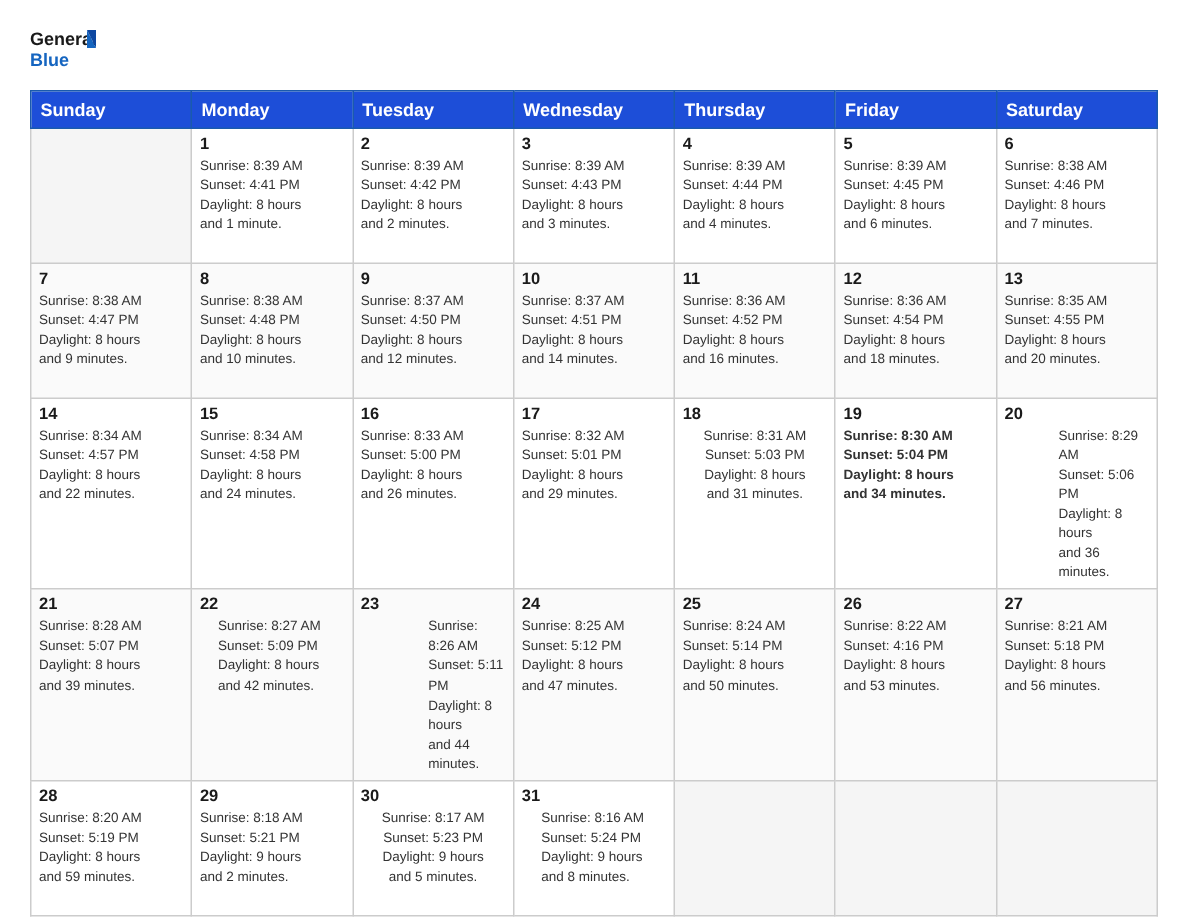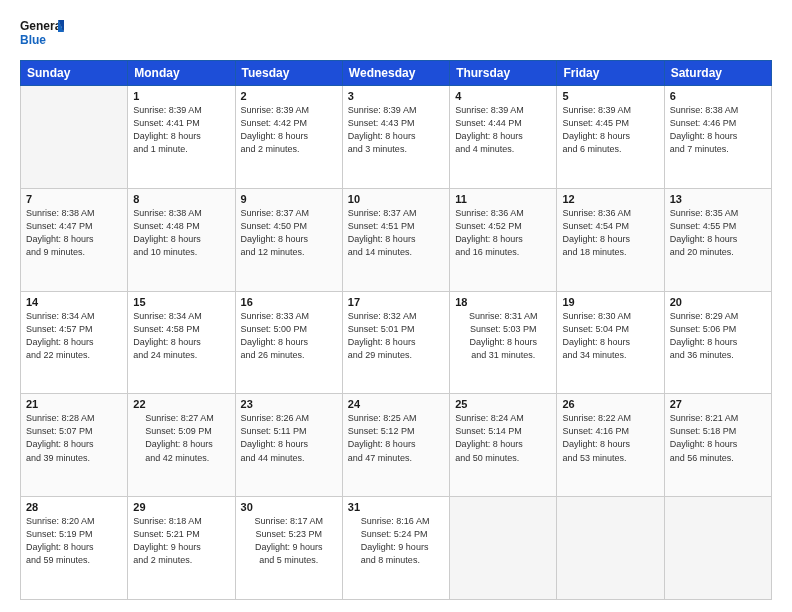--- a/index.html
+++ b/index.html
@@ -253,28 +253,28 @@
           </td>
           <td>
             <span class="day-num">18</span>
             <div class="day-info" style="white-space: pre-line; text-align: center;">Sunrise: 8:31 AM
 Sunset: 5:03 PM
 Daylight: 8 hours
 and 31 minutes.</div>
           </td>
           <td>
             <span class="day-num">19</span>
-            <div class="day-info" style="white-space: pre-line;">Sunrise: 8:30 AM
+            <div class="day-info" style="white-space: pre-line; font-weight: bold;">Sunrise: 8:30 AM
 Sunset: 5:04 PM
 Daylight: 8 hours
 and 34 minutes.</div>
           </td>
           <td>
             <span class="day-num">20</span>
-            <div class="day-info" style="white-space: pre-line;">Sunrise: 8:29 AM
+            <div class="day-info" style="white-space: pre-line; margin-left: 36px;">Sunrise: 8:29 AM
 Sunset: 5:06 PM
 Daylight: 8 hours
 and 36 minutes.</div>
           </td>
         </tr>
         <tr>
           <td>
             <span class="day-num">21</span>
             <div class="day-info" style="white-space: pre-line;">Sunrise: 8:28 AM
 Sunset: 5:07 PM
@@ -283,21 +283,21 @@
           </td>
           <td>
             <span class="day-num">22</span>
             <div class="day-info" style="white-space: pre-line; margin-left: 12px;">Sunrise: 8:27 AM
 Sunset: 5:09 PM
 Daylight: 8 hours
 and 42 minutes.</div>
           </td>
           <td>
             <span class="day-num">23</span>
-            <div class="day-info" style="white-space: pre-line;">Sunrise: 8:26 AM
+            <div class="day-info" style="white-space: pre-line; margin-left: 45px;">Sunrise: 8:26 AM
 Sunset: 5:11 PM
 Daylight: 8 hours
 and 44 minutes.</div>
           </td>
           <td>
             <span class="day-num">24</span>
             <div class="day-info" style="white-space: pre-line;">Sunrise: 8:25 AM
 Sunset: 5:12 PM
 Daylight: 8 hours
 and 47 minutes.</div>

